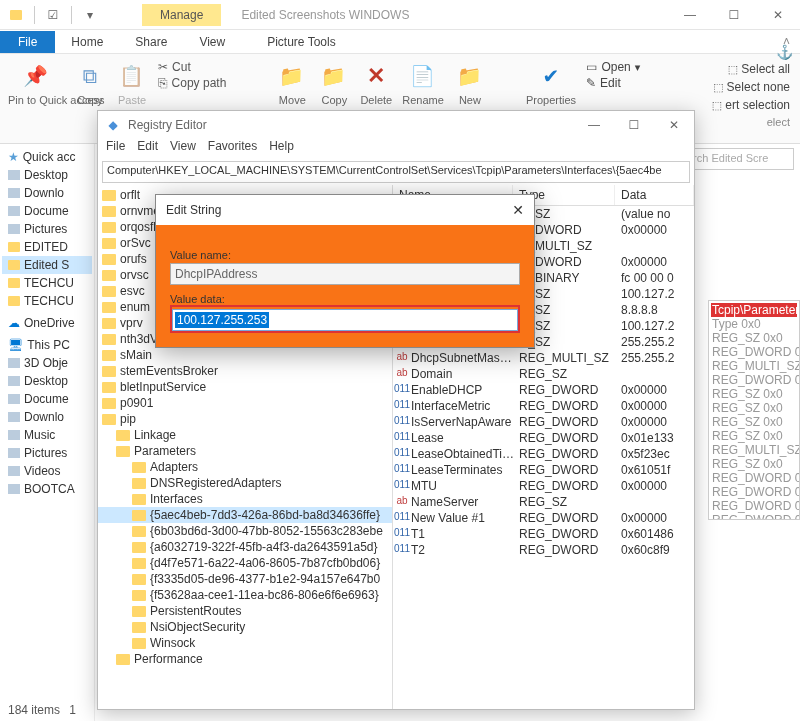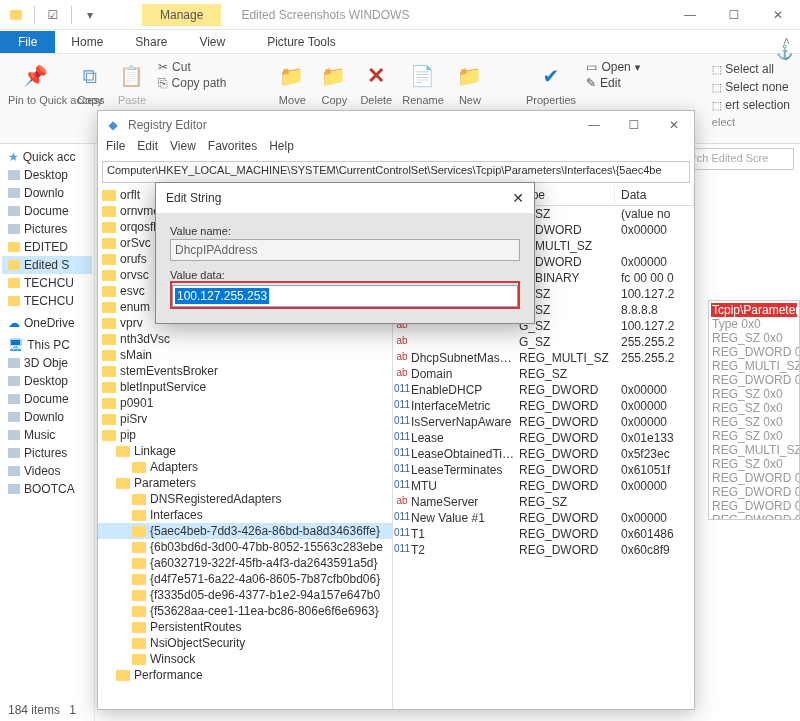--- a/index.html
+++ b/index.html
@@ -22,21 +22,21 @@
 .ptools { padding:4px 12px; color:#444; }
 
 .ribbon { height:90px; background:#fafafa; border-bottom:1px solid #ddd; display:flex; align-items:flex-start; padding:6px 8px; gap:10px; position:relative; }
 .rgrp { display:flex; flex-direction:column; align-items:center; gap:2px; color:#666; }
 .rgrp .lbl { font-size:11px; color:#666; white-space:nowrap; }
 .big-icon { width:32px; height:32px; display:flex; align-items:center; justify-content:center; font-size:20px; color:#6699cc; }
 .redx { color:#c0392b; font-size:22px; font-weight:bold; }
 .rsmall { display:flex; flex-direction:column; gap:2px; color:#555; }
 .rsmall div { display:flex; align-items:center; gap:4px; font-size:11px; }
 .sel-group { position:absolute; right:10px; top:6px; }
-.sel-group div { font-size:11px; color:#444; padding:2px 0; }
+.sel-group div { font-size:11px; color:#444; padding:2px 0;text-align:right; }
 .open-btn { color:#444; }
 .chk { color:#1979ca; }
 
 
 .exp-body { display:flex; height:calc(100% - 144px); }
 .nav { width:95px; border-right:1px solid #eee; overflow:hidden; padding:4px 2px; }
 .nav-item { display:flex; align-items:center; gap:4px; padding:2px 0 2px 6px; font-size:11px; color:#333; white-space:nowrap; }
 .nav-item.sel { background:#cce8ff; }
 .star { color:#5aa0d8; }
 .fldr { width:12px; height:10px; background:#ffd76b; border-radius:1px; display:inline-block; }
@@ -68,24 +68,24 @@
 .c-type { width:102px; }
 .c-data { flex:1; }
 .val-row { display:flex; font-size:12px; color:#333; padding:1px 0; }
 .val-row .ic { width:18px; text-align:center; color:#c04040; font-size:10px; }
 .val-row .ic.bin { color:#3366aa; }
 .val-row .nm { width:108px; white-space:nowrap; overflow:hidden; }
 .val-row .tp { width:102px; }
 .val-row .dt { flex:1; white-space:nowrap; overflow:hidden; }
 
 
-.dlg { position:absolute; left:155px; top:182px; width:380px; background:#fff; border:1px solid #888; box-shadow:0 5px 25px rgba(0,0,0,0.35); }
+.dlg { position:absolute; left:155px; top:194px; width:380px; background:#fff; border:1px solid #888; box-shadow:0 5px 25px rgba(0,0,0,0.35); }
 .dlg-title { height:30px; display:flex; align-items:center; padding:0 10px; font-size:12px; color:#333; }
 .dlg-close { margin-left:auto; font-size:14px; color:#333; }
-.dlg-body { padding:8px 14px 14px; background:#e5e5e5; }
+.dlg-body { padding:20px 14px 14px; background:#f97316; }
 .dlg-lbl { font-size:11px; color:#333; margin-top:4px; }
 .dlg-input { width:100%; height:22px; border:1px solid #aaa; background:#fff; padding:2px 4px; font-size:12px; margin-top:2px; }
 .dlg-input[readonly] { background:#f4f4f4; color:#666; }
 .hl { border:2px solid #d33; padding:0; }
 .hl .dlg-input { border:1px solid #7aa7d8; }
 .sel-text { background:#0078d7; color:#fff; padding:1px 2px; display:inline-block; font-size:12px; }
 .dlg-btns { display:flex; justify-content:flex-end; gap:14px; margin-top:16px; }
 .dlg-btn { width:74px; height:22px; border:1px solid #999; background:#e9e9e9; font-size:12px; }
 .ok-wrap { border:2px solid #d33; padding:2px; }
 .ok-btn { border:1px solid #0078d7; background:#e5f1fb; }
@@ -353,37 +353,33 @@
         <div class="tree-row ind0">
           <span class="tf"></span>
           <span>bletInputService</span>
         </div>
         <div class="tree-row ind0">
           <span class="tf"></span>
           <span>p0901</span>
         </div>
         <div class="tree-row ind0">
           <span class="tf"></span>
-          <span>piSrv</span>
-        </div>
-        <div class="tree-row ind0">
-          <span class="tf"></span>
           <span>pip</span>
         </div>
         <div class="tree-row ind1">
           <span class="tf"></span>
           <span>Linkage</span>
         </div>
+        <div class="tree-row ind1">
+          <span class="tf"></span>
+          <span>Parameters</span>
+        </div>
         <div class="tree-row ind2">
           <span class="tf"></span>
           <span>Adapters</span>
-        </div>
-        <div class="tree-row ind1">
-          <span class="tf"></span>
-          <span>Parameters</span>
         </div>
         <div class="tree-row ind2">
           <span class="tf"></span>
           <span>DNSRegisteredAdapters</span>
         </div>
         <div class="tree-row ind2">
           <span class="tf"></span>
           <span>Interfaces</span>
         </div>
         <div class="tree-row ind2 sel">

